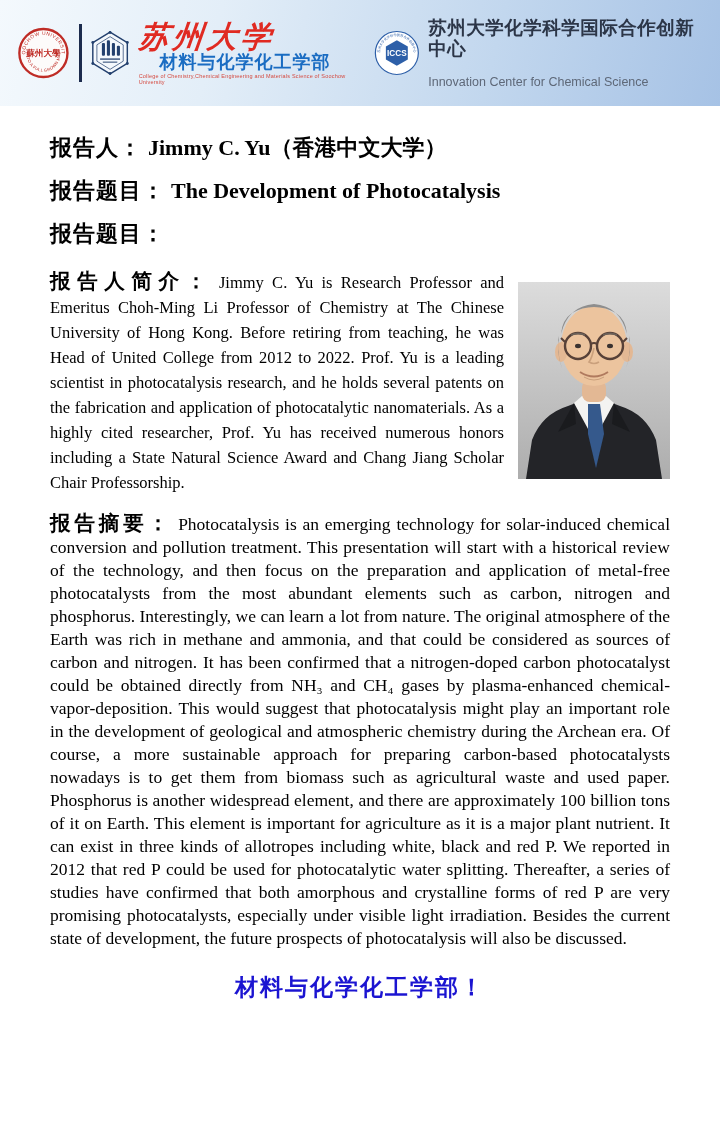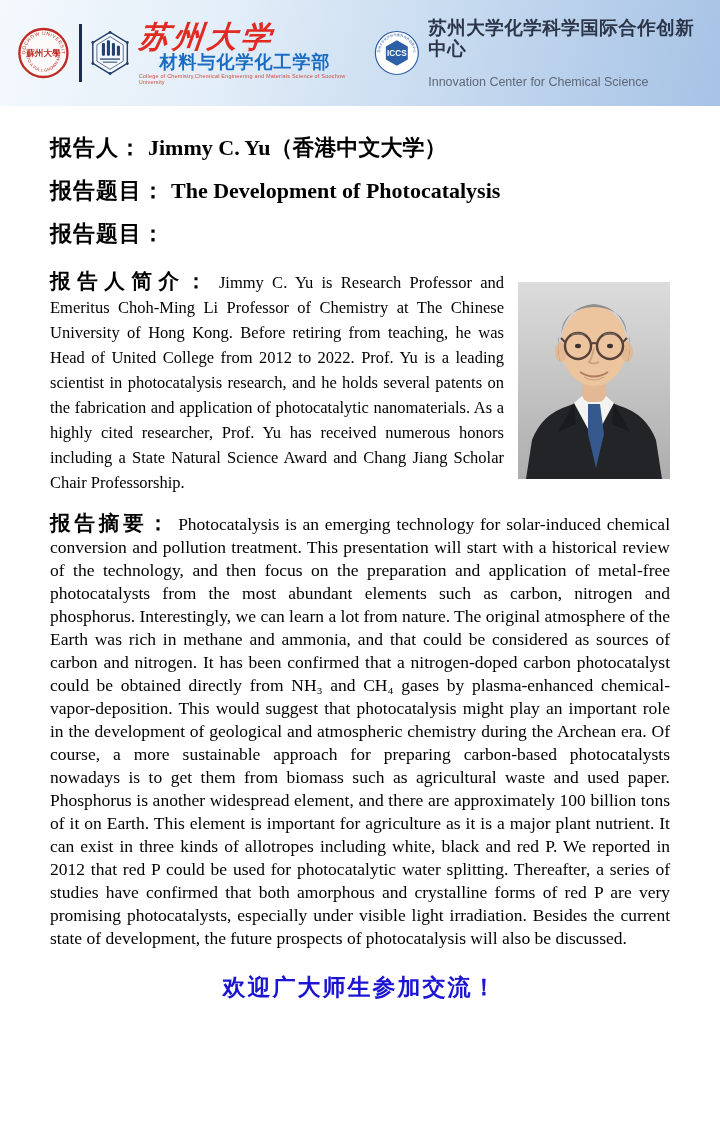--- a/index.html
+++ b/index.html
@@ -194,15 +194,15 @@
       <path d="M62,90 Q76,99 90,90" fill="none" stroke="#b07a5e" stroke-width="2"></path>
       <path d="M66,95 Q76,101 86,95" fill="none" stroke="#caa07c" stroke-width="1"></path>
     </svg>
     <span class="section-label">报告人简介：</span><span>Jimmy C. Yu is Research Professor and Emeritus Choh-Ming Li Professor of Chemistry at The Chinese University of Hong Kong. Before retiring from teaching, he was Head of United College from 2012 to 2022. Prof. Yu is a leading scientist in photocatalysis research, and he holds several patents on the fabrication and application of photocatalytic nanomaterials. As a highly cited researcher, Prof. Yu has received numerous honors including a State Natural Science Award and Chang Jiang Scholar Chair Professorship.</span>
   </div>
 
   <div class="abstract">
     <span class="section-label">报告摘要：</span><span>Photocatalysis is an emerging technology for solar-induced chemical conversion and pollution treatment. This presentation will start with a historical review of the technology, and then focus on the preparation and application of metal-free photocatalysts from the most abundant elements such as carbon, nitrogen and phosphorus. Interestingly, we can learn a lot from nature. The original atmosphere of the Earth was rich in methane and ammonia, and that could be considered as sources of carbon and nitrogen. It has been confirmed that a nitrogen-doped carbon photocatalyst could be obtained directly from NH₃ and CH₄ gases by plasma-enhanced chemical-vapor-deposition. This would suggest that photocatalysis might play an important role in the development of geological and atmospheric chemistry during the Archean era. Of course, a more sustainable approach for preparing carbon-based photocatalysts nowadays is to get them from biomass such as agricultural waste and used paper. Phosphorus is another widespread element, and there are approximately 100 billion tons of it on Earth. This element is important for agriculture as it is a major plant nutrient. It can exist in three kinds of allotropes including white, black and red P. We reported in 2012 that red P could be used for photocatalytic water splitting. Thereafter, a series of studies have confirmed that both amorphous and crystalline forms of red P are very promising photocatalysts, especially under visible light irradiation. Besides the current state of development, the future prospects of photocatalysis will also be discussed.</span>
   </div>
 
-  <div class="footer">欢迎广大师生参加交流！</div>
+  <div class="footer">材料与化学化工学部！</div>
 
 </div>
 
 </body></html>

